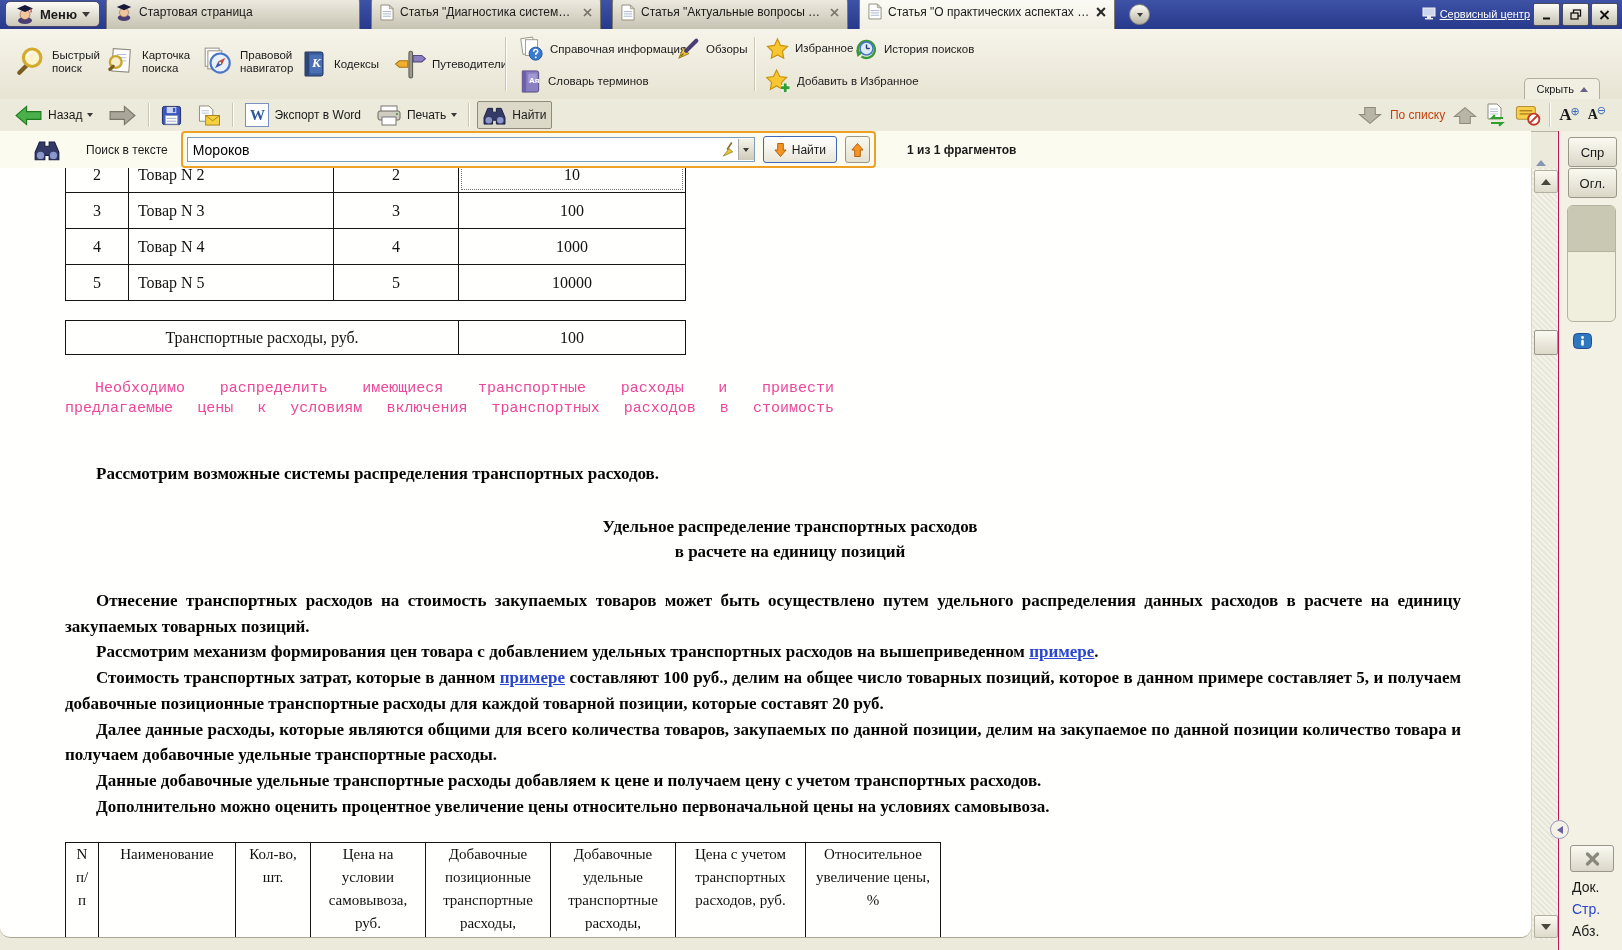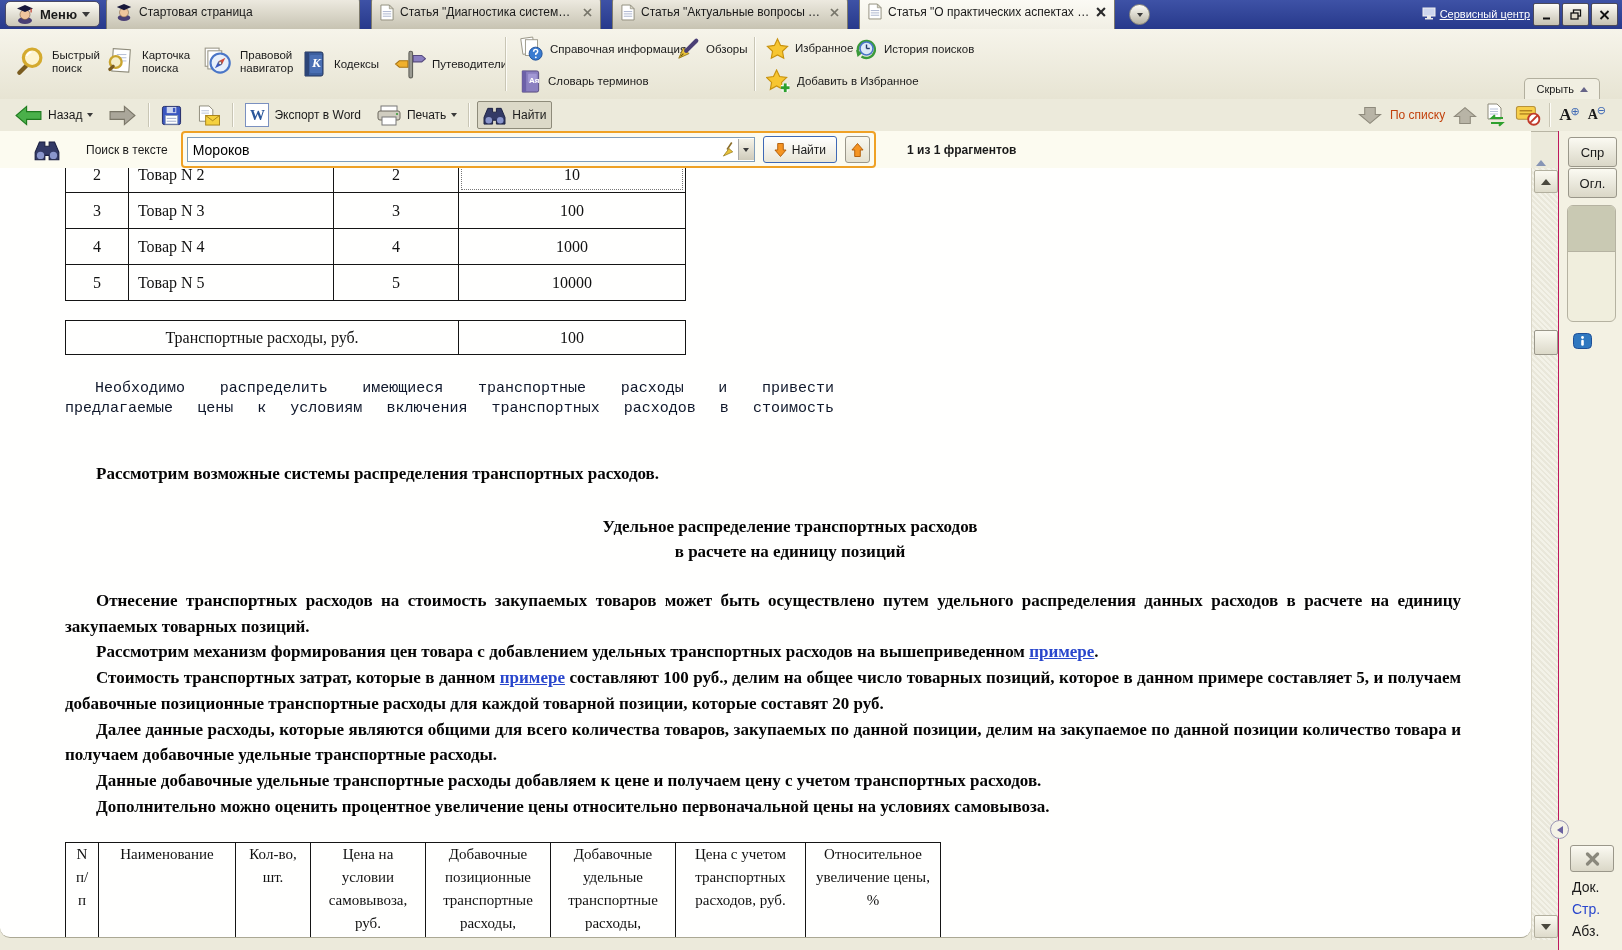--- a/index.html
+++ b/index.html
@@ -73,21 +73,21 @@
            border-bottom:1px solid #aba894;border-radius:0 0 10px 10px;overflow:hidden;}
   .doc-abs{position:absolute;}
   table.dt{border-collapse:collapse;table-layout:fixed;font-family:"Liberation Serif",serif;font-size:16px;color:#111;}
   table.dt td,table.dt th{border:1.5px solid #151515;padding:0 6px;font-weight:normal;}
   .t1 td{height:35px;text-align:center;}
   .t1 td.cl{text-align:left;padding-left:9px;}
   .t1 td.sel{position:relative;}
   .t1 td.sel::after{content:"";position:absolute;top:2px;left:2px;right:2px;bottom:2px;border:1px dotted #777;}
   .t2 td{height:33px;text-align:center;}
   .t3 th{vertical-align:top;text-align:center;padding-top:5px;font-size:15px;line-height:23px;white-space:pre-line;}
-  .mono{font-family:"Liberation Mono","DejaVu Sans Mono",monospace;font-size:15px;line-height:19.5px;color:#0f172a;}
+  .mono{font-family:"Liberation Mono","DejaVu Sans Mono",monospace;font-size:15px;line-height:19.5px;color:#ec4899;}
   .mono .jl{text-align:justify;text-align-last:justify;}
   .mono .ind{text-indent:30px;}
   .serif{font-family:"Liberation Serif",serif;font-weight:bold;font-size:17px;color:#050505;}
   .flow{line-height:25.7px;text-align:justify;}
   .flow p{margin:0;text-indent:31px;}
   .doclink{color:#2946cc;text-decoration:underline;}
   .center{text-align:center;line-height:25px;}
 
   
   .vscroll{position:absolute;left:1531px;top:168px;width:27px;height:772px;

